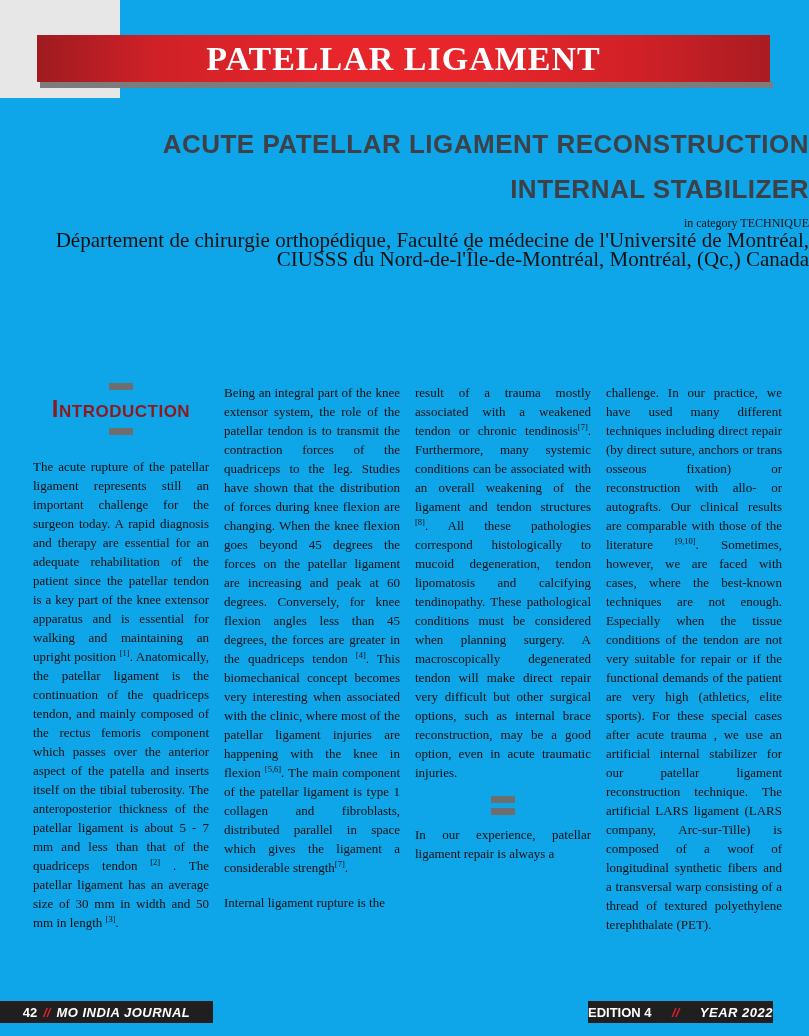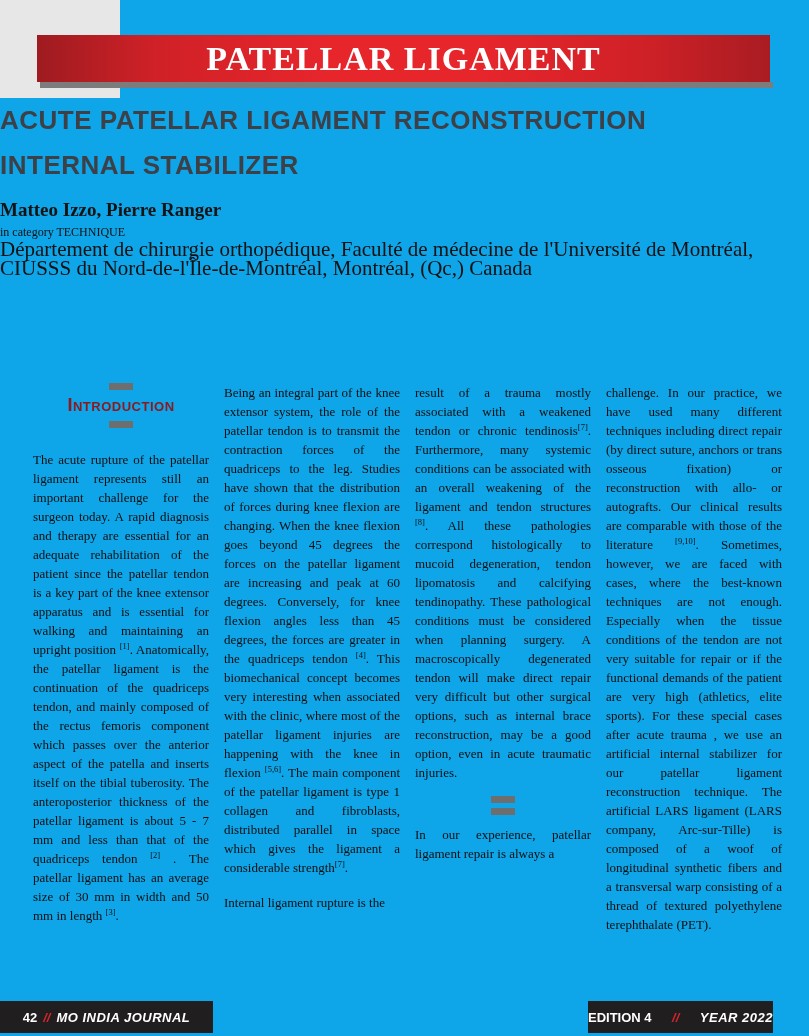--- a/index.html
+++ b/index.html
@@ -17,21 +17,21 @@
     display:flex; align-items:center; justify-content:center;
     background:linear-gradient(90deg,#9e1b20 0%,#cf2127 16%,#e7262c 40%,#e7262c 60%,#d02127 82%,#a91c22 100%);
   }
   .banner-title {
     color:#ffffff; font-weight:700; font-size:34px; letter-spacing:1px;
     font-family:"Liberation Serif", serif;
   }
   .banner-shadow { position:absolute; left:40px; top:82px; width:733px; height:6px; background:#7c7c7c; }
 
   
-  .title-block { position:absolute; left:0; top:98px; width:100%; text-align:left; }
+  .title-block { position:absolute; left:0; top:122px; width:100%; text-align:right; }
   .article-title {
     margin:0; font-family:"Liberation Sans", sans-serif; font-weight:700;
     font-size:26px; line-height:45px; color:#3d4147; letter-spacing:0.5px;
   }
   .t-line { display:block; }
   .authors { margin-top:11px; font-size:19px; font-weight:700; color:#141414; }
   .category { margin-top:4px; font-size:12px; }
   .affiliation { font-size:21px; line-height:19px; }
 
   
@@ -46,26 +46,26 @@
   .body-text sup { font-size:8.5px; line-height:0; vertical-align:super; }
 
   .heading-block { display:flex; flex-direction:column; align-items:center; gap:5px; }
   .heading-block.first { margin-bottom:22px; }
   .heading-block.mid { margin-top:14px; margin-bottom:10px; }
   .hbar { width:24px; height:7px; background:#6e6e6e; }
   .red-heading {
     margin:0; color:#8e191c; font-family:"Liberation Sans", sans-serif;
     font-weight:700; font-variant:small-caps; text-align:center;
   }
-  .red-heading.intro { font-size:18px; letter-spacing:0.5px; }
+  .red-heading.intro { font-size:24px; letter-spacing:0.5px; }
   .red-heading.lars { font-size:19px; line-height:21px; }
 
   
   .footer-bar {
-    position:absolute; top:1001px; height:32px; background:#211e1f;
+    position:absolute; top:1001px; height:22px; background:#211e1f;
     display:flex; align-items:center; justify-content:center; gap:6px;
     font-family:"Liberation Sans", sans-serif; font-weight:700; font-size:13px; color:#ffffff;
   }
   .footer-left { left:0; width:213px; }
   .footer-right { left:588px; width:185px;justify-content:space-between; }
   .f-sep { color:#d9252b; font-style:italic; }
   .f-label { font-style:italic; letter-spacing:0.5px; }
 </style>
 </head>
 <body>
@@ -77,21 +77,20 @@
   <div class="banner">
     <span class="banner-title">PATELLAR LIGAMENT</span>
   </div>
   <div class="banner-shadow"></div>
 
   <div class="title-block">
     <h1 class="article-title">
       <span class="t-line">ACUTE PATELLAR LIGAMENT RECONSTRUCTION</span>
       <span class="t-line">INTERNAL STABILIZER</span>
     </h1>
-    <div class="authors">Matteo Izzo, Pierre Ranger</div>
     <div class="category">in category TECHNIQUE</div>
     <div class="affiliation">Département de chirurgie orthopédique, Faculté de médecine de l'Université de Montréal,</div>
     <div class="affiliation">CIUSSS du Nord-de-l'Île-de-Montréal, Montréal, (Qc,) Canada</div>
   </div>
 
   <div class="columns">
 
     <div class="col">
       <div class="heading-block first">
         <span class="hbar"></span>

